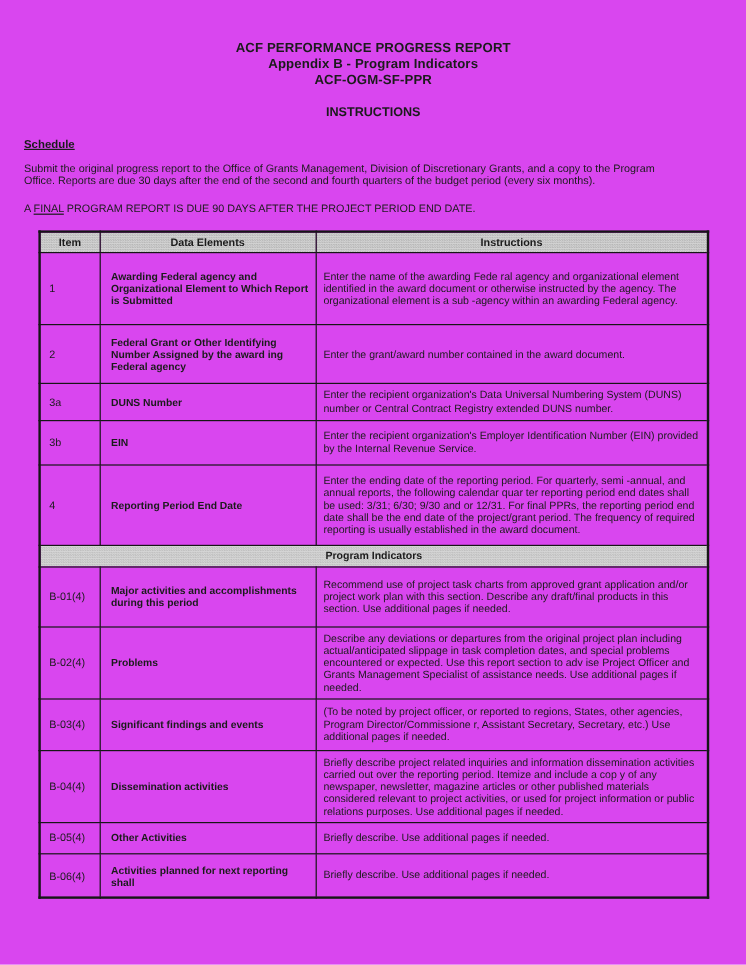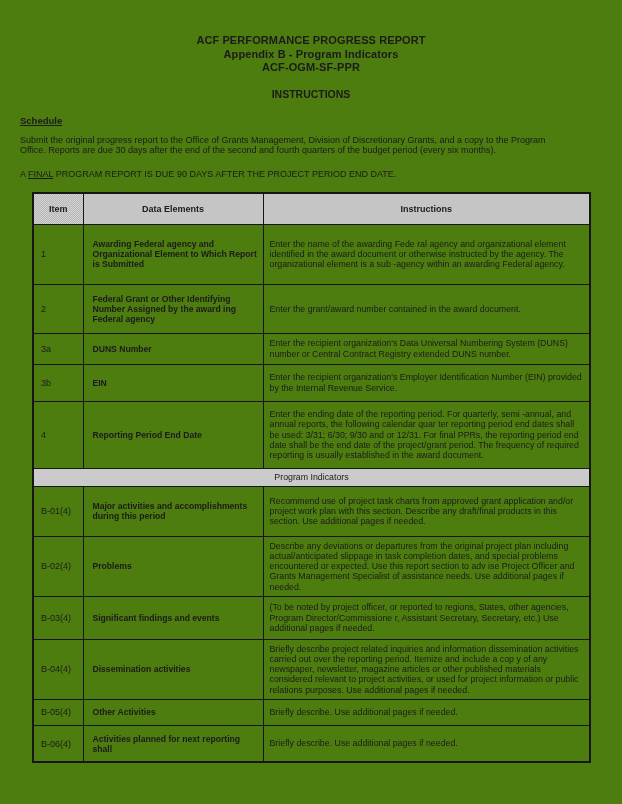--- a/index.html
+++ b/index.html
@@ -6,21 +6,21 @@
   html, body { background: #ffffff; }
   body {
     width: 622px; height: 804px;
     font-family: "Liberation Sans", "DejaVu Sans", sans-serif;
     color: #1b1b1b;
     -webkit-font-smoothing: antialiased;
   }
   .page {
     position: relative;
     width: 622px; height: 804px;
-    background: #4d7c0f;
+    background: #d946ef;
     overflow: hidden;
   }
   .title-block {
     padding-top: 34px;
     text-align: center;
     font-weight: bold;
     font-size: 11px;
     line-height: 13.5px;
     letter-spacing: 0.1px;
   }
@@ -79,21 +79,21 @@
   td.instr {
     font-size: 8.8px;
     line-height: 10.3px;
     padding: 3px 5px 3px 6px;
   }
   tr.section-row td {
     background-color: #cacaca;
     background-image: repeating-conic-gradient(#bfbfbf 0% 25%, #d6d6d6 0% 50%);
     background-size: 2px 2px;
     text-align: center;
-    font-weight: normal;
+    font-weight: bold;
     font-size: 8.8px;
     padding: 1px 0;
     margin-left: 16px;
   }
 </style>
 </head>
 <body>
 
 <div class="page">
 
@@ -111,21 +111,21 @@
     <p class="par final-note"><span>A </span><span class="u">FINAL</span><span> PROGRAM REPORT IS DUE 90 DAYS AFTER THE PROJECT PERIOD END DATE.</span></p>
   </div>
 
   <table class="doc">
     <colgroup>
       <col style="width:50px">
       <col style="width:180px">
       <col style="width:327px">
     </colgroup>
     <thead>
-      <tr style="height:31px">
+      <tr style="height:17px">
         <th>Item</th>
         <th>Data Elements</th>
         <th>Instructions</th>
       </tr>
     </thead>
     <tbody>
       <tr style="height:60px">
         <td class="item">1</td>
         <td class="element">Awarding Federal agency and Organizational Element to Which Report is Submitted</td>
         <td class="instr">Enter the name of the awarding Fede ral agency and organizational element identified in the award document or otherwise instructed by the agency. The organizational element is a sub -agency within an awarding Federal agency.</td>

